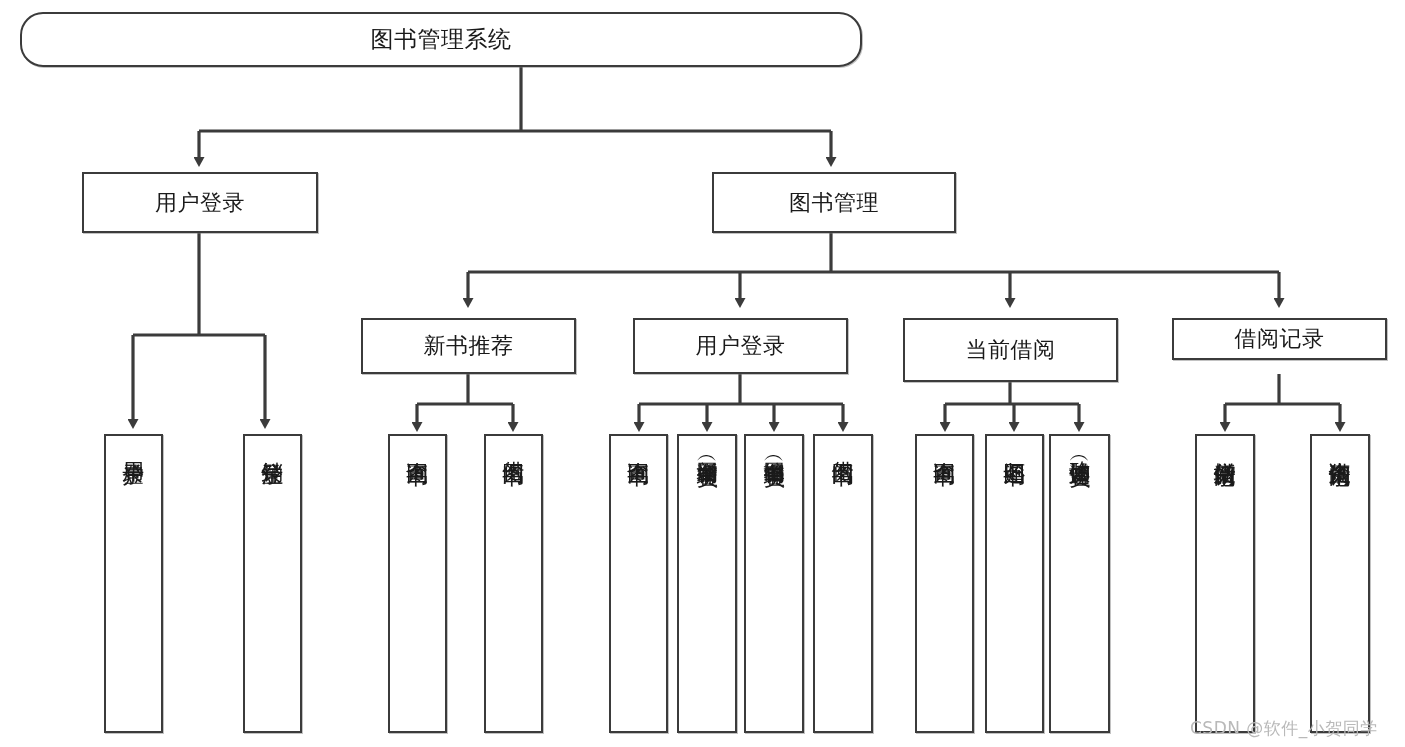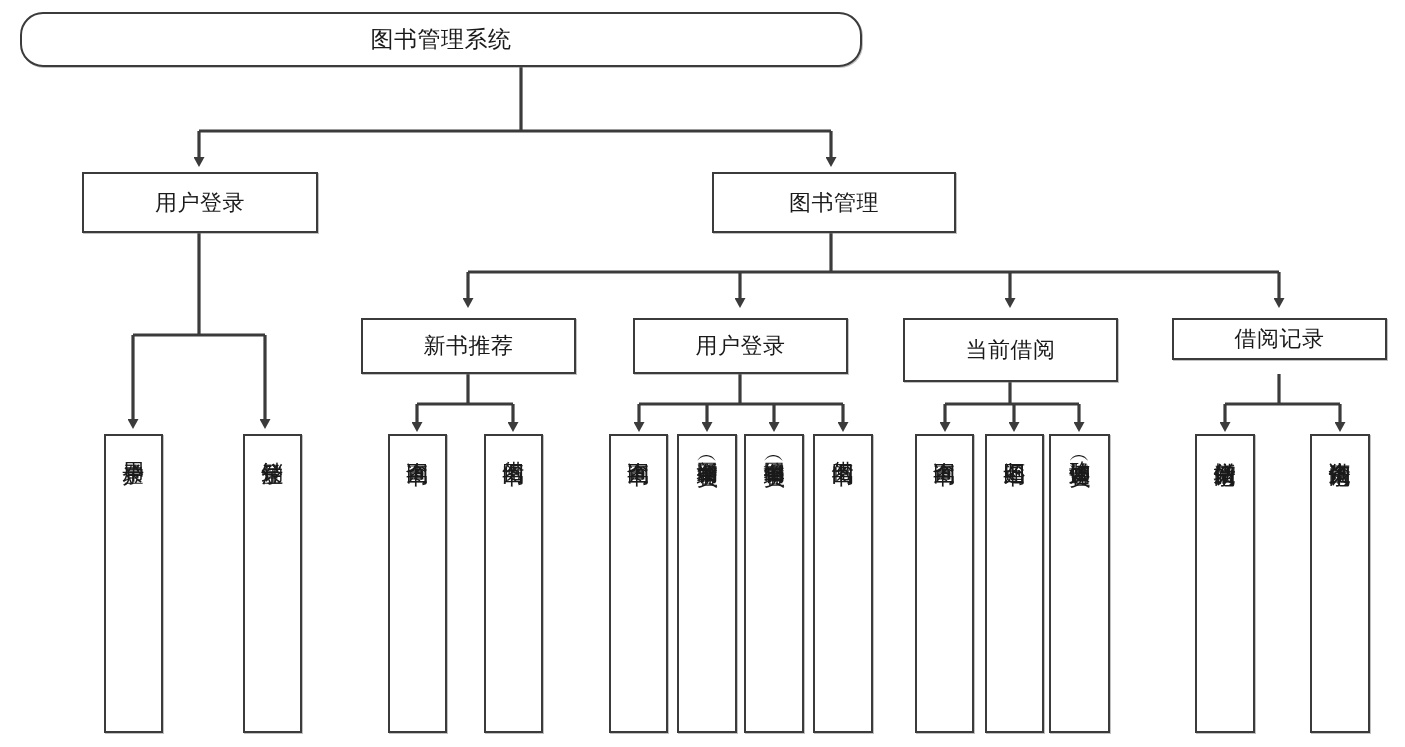--- a/index.html
+++ b/index.html
@@ -193,14 +193,15 @@
     <span class="label">确认归还（管理员）</span>
   </div>
 
   <div class="node v" style="left:1195px; top:434px; width:60px; height:299px;">
     <span class="label">新增借阅记录</span>
   </div>
   <div class="node v" style="left:1310px; top:434px; width:60px; height:299px;">
     <span class="label">查询借阅记录</span>
   </div>
 
+  <div class="watermark" style="left:1190px; top:717px;">CSDN @软件_小贺同学</div>
 
 </div>
 
 </body></html>

